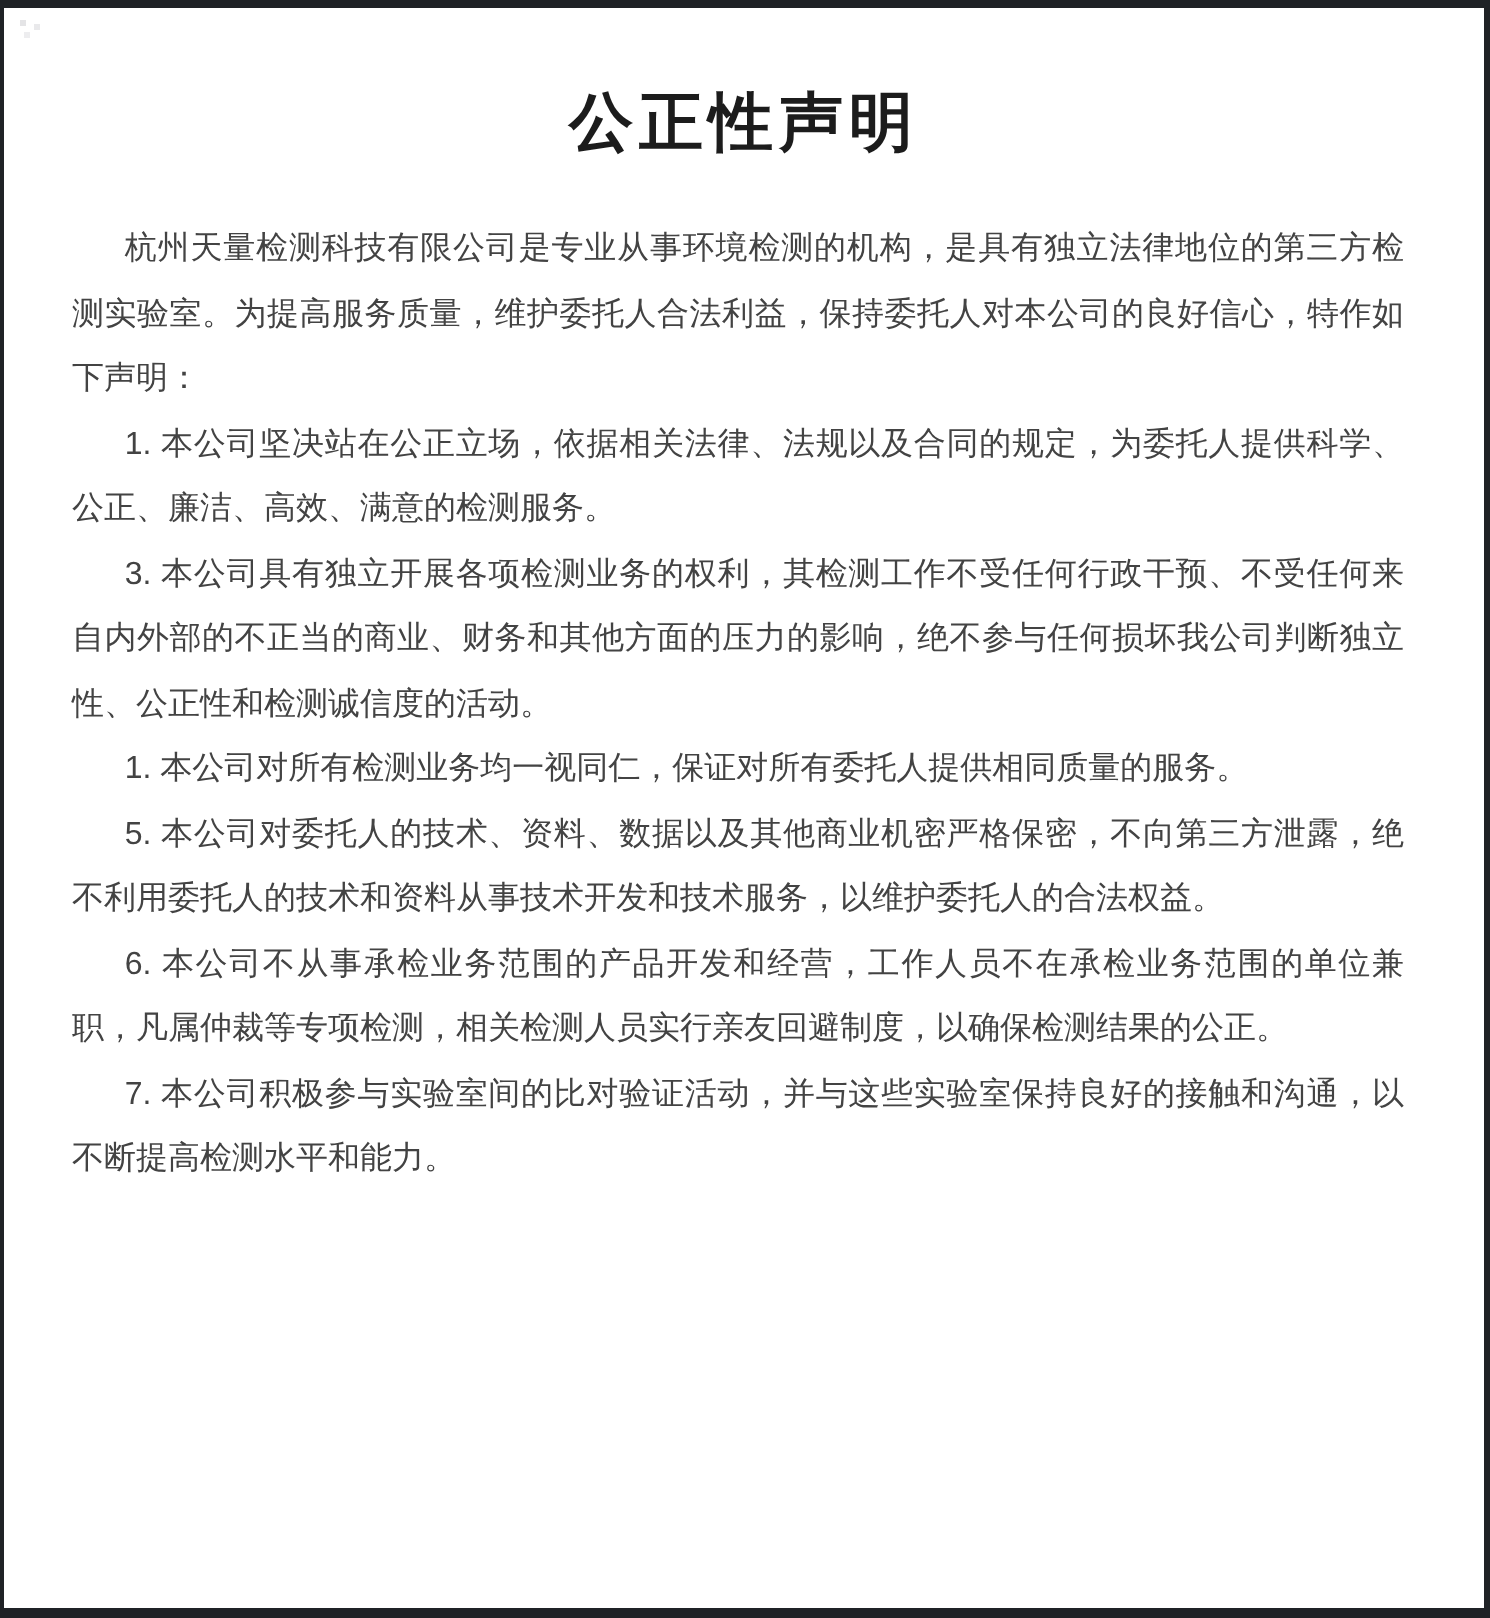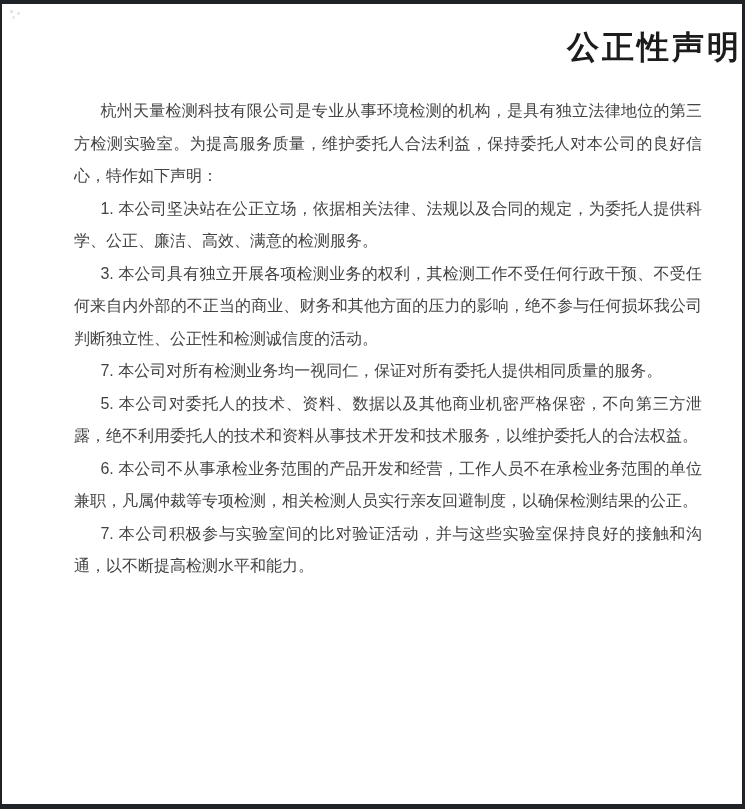--- a/index.html
+++ b/index.html
@@ -30,32 +30,32 @@
     position: absolute;
     left: 8px;
     top: 6px;
     width: 3px;
     height: 3px;
     background: #e4e4e6;
     box-shadow: 7px 2px 0 #e9e9eb, 2px 6px 0 #ededef;
   }
 
   .doc-title {
-    margin-top: 21px;
-    text-align: right;
+    margin-top: 35px;
+    text-align: center;
     font-size: 32px;
     line-height: 44px;
     font-weight: bold;
     letter-spacing: 3px;
     color: var(--title-color);
   }
 
   .doc-body {
     margin-top: 26px;
-    padding-left: 72px;
+    padding-left: 34px;
     padding-right: 40px;
     font-size: 16px;
     line-height: 32.5px;
     color: var(--body-color);
     text-align: justify;
   }
 
   .doc-body p {
     text-indent: 1.65em;
     margin: 0;
@@ -66,18 +66,18 @@
 
 <div class="page">
   <span class="corner-artifact"></span>
 
   <h1 class="doc-title">公正性声明</h1>
 
   <div class="doc-body">
       <p>杭州天量检测科技有限公司是专业从事环境检测的机构，是具有独立法律地位的第三方检测实验室。为提高服务质量，维护委托人合法利益，保持委托人对本公司的良好信心，特作如下声明：</p>
       <p>1. 本公司坚决站在公正立场，依据相关法律、法规以及合同的规定，为委托人提供科学、公正、廉洁、高效、满意的检测服务。</p>
       <p>3. 本公司具有独立开展各项检测业务的权利，其检测工作不受任何行政干预、不受任何来自内外部的不正当的商业、财务和其他方面的压力的影响，绝不参与任何损坏我公司判断独立性、公正性和检测诚信度的活动。</p>
-      <p>7. 本公司对所有检测业务均一视同仁，保证对所有委托人提供相同质量的服务。</p>
+      <p>1. 本公司对所有检测业务均一视同仁，保证对所有委托人提供相同质量的服务。</p>
       <p>5. 本公司对委托人的技术、资料、数据以及其他商业机密严格保密，不向第三方泄露，绝不利用委托人的技术和资料从事技术开发和技术服务，以维护委托人的合法权益。</p>
       <p>6. 本公司不从事承检业务范围的产品开发和经营，工作人员不在承检业务范围的单位兼职，凡属仲裁等专项检测，相关检测人员实行亲友回避制度，以确保检测结果的公正。</p>
       <p>7. 本公司积极参与实验室间的比对验证活动，并与这些实验室保持良好的接触和沟通，以不断提高检测水平和能力。</p>
     </div>
 </div>
 
 </body></html>

